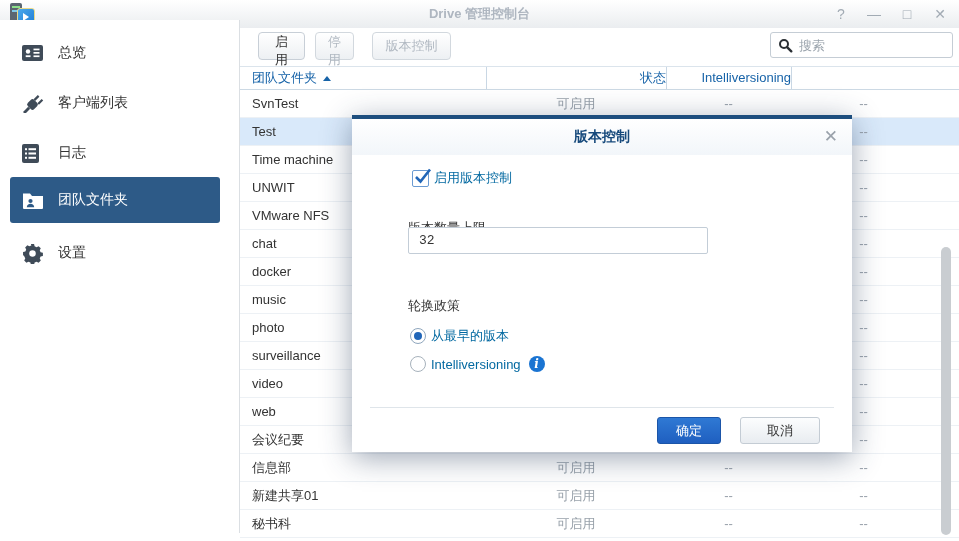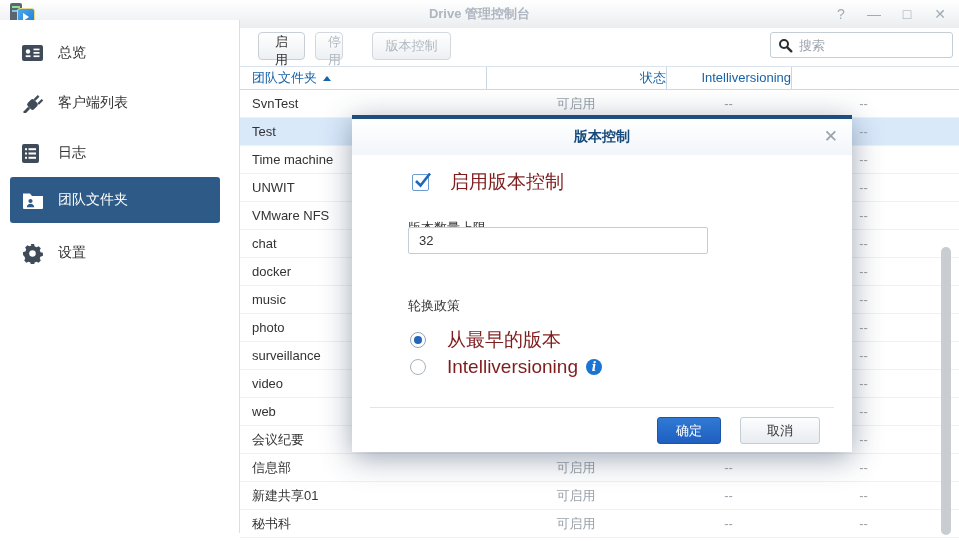--- a/index.html
+++ b/index.html
@@ -35,21 +35,21 @@
   .side-item.selected { background:#2d5a87; color:#fff; height:46px; }
 
   
   .content { position:absolute; left:240px; top:28px; width:719px; height:513px; background:#fff; }
   .toolbar { position:absolute; left:0; top:0; width:719px; height:38px; }
   .tbtn { position:absolute; top:4px; height:28px; border:1px solid #c8cfd7; border-radius:4px;
           background:linear-gradient(#ffffff,#edf0f3); font-size:13px; color:#333;
           font-family:inherit; cursor:pointer; padding:0 12px; }
   .tbtn.disabled { color:#b0b8c1; border-color:#d2d8de; }
   .btn-enable  { left:18px;  width:47px; }
-  .btn-disable { left:75px;  width:28px; }
+  .btn-disable { left:75px;  width:39px; }
   .btn-vc      { left:132px; width:79px; }
   .searchbox { position:absolute; right:6px; top:4px; width:183px; height:26px;
                border:1px solid #c5cdd5; border-radius:3px; background:#fff;
                display:flex; align-items:center; padding-left:7px; }
   .searchbox input { border:none; outline:none; flex:1; font-size:13px; color:#be185d;
                      margin-left:6px; font-family:inherit; background:transparent; width:130px; }
   .searchbox input::placeholder { color:#9aa3ac; }
 
   
   .tgrid { display:grid; grid-template-columns:246px 180px 125px 145px 1fr; }
@@ -75,27 +75,27 @@
   .modal { position:absolute; left:352px; top:115px; width:500px; height:337px; background:#fff;
            border-top:4px solid #1d4e7e; box-shadow:0 6px 28px rgba(40,60,90,.45); z-index:10; }
   .modal-head { position:absolute; left:0; top:0; width:100%; height:36px;
                 background:linear-gradient(#ffffff,#f2f6fa); }
   .modal-title { line-height:34px; text-align:center; font-size:14px; font-weight:bold; color:#174a7c; }
   .modal-close { position:absolute; right:14px; top:7px; font-size:17px; color:#9aa2ab; cursor:pointer; }
   .chk-row { position:absolute; left:60px; top:50px; display:flex; align-items:center; cursor:pointer; }
   .chk { width:17px; height:17px; border:1px solid #6b9bd2; border-radius:2px; background:#fff;
          position:relative; }
   .chk svg { position:absolute; left:1px; top:-3px; overflow:visible; }
-  .chk-row .lbl, .radio-row .lbl { margin-left:21px; font-size:19px; color:#7f1d1d; }
+  .chk-row .lbl, .radio-row .lbl { margin-left:5px; font-size:13px; color:#0369a1; }
   .fld-label { position:absolute; left:56px; font-size:13px; color:#333; }
   .lbl-max { top:100px; }
   .lbl-rot { top:178px; }
   .num-input { position:absolute; left:56px; top:108px; width:300px; height:27px;
                border:1px solid #c3cdd7; border-radius:2px; font-size:13px; color:#333;
-               padding-left:10px; font-family:Liberation Sans, sans-serif; outline:none; }
+               padding-left:10px; font-family:Liberation Mono, monospace; outline:none; }
   .radio-row { position:absolute; left:58px; display:flex; align-items:center; cursor:pointer; }
   .radio-1 { top:208px; } .radio-2 { top:237px; }
   .radio { width:16px; height:16px; border:1px solid #a7b2bc; border-radius:50%; background:#fff;
            display:flex; align-items:center; justify-content:center; }
   .radio.checked { border-color:#8fa6bd; }
   .radio.checked::after { content:""; width:8px; height:8px; border-radius:50%; background:#2166b8; }
   .info-badge { margin-left:8px; width:16px; height:16px; border-radius:50%; background:#1a74d2;
                 color:#fff; font-family:"DejaVu Serif","Liberation Serif",serif; font-style:italic;
                 font-weight:bold; font-size:12px; line-height:16px; text-align:center; cursor:pointer; }
   .modal-divider { position:absolute; left:18px; right:18px; top:288px; height:1px; background:#dfe5ea; }

